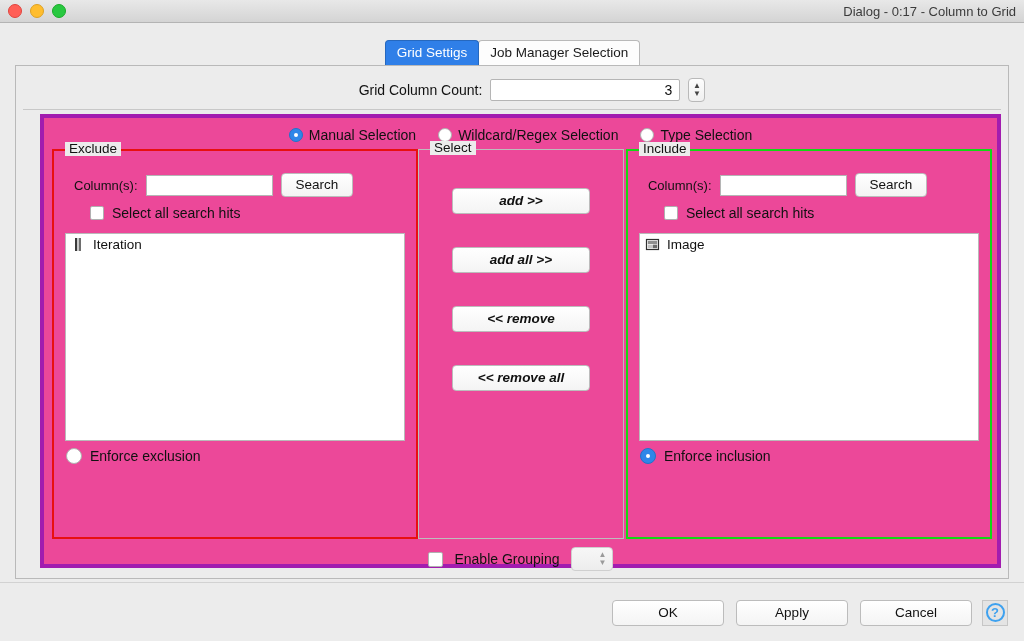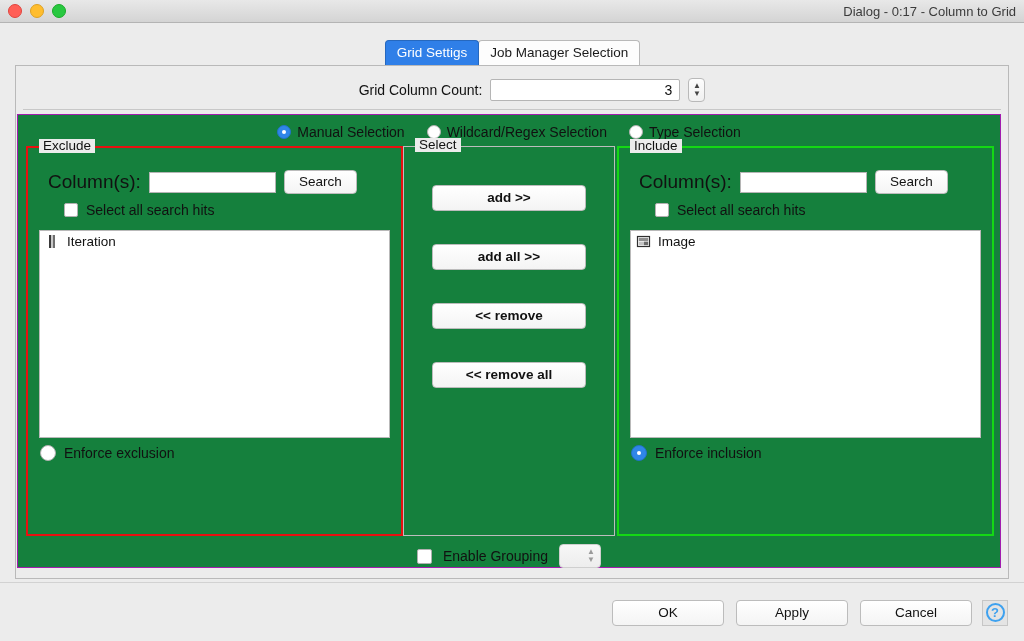--- a/index.html
+++ b/index.html
@@ -149,23 +149,23 @@
     background: linear-gradient(#f7f7f7, #ededed);
     border-color: #cfcfcf;
     align-items: flex-end;
     padding-right: 5px;
     box-sizing: border-box;
   }
   .spinner.disabled span { color: #9a9a9a; }
 
   
   .sel-outer {
-    margin: 4px 7px 0 1px;
-    border: 1px solid #a21caf;
-    background: #15803d;
+    margin: 4px 7px 0 24px;
+    border: 4px solid #a21caf;
+    background: #ec4899;
     height: 454px;
     box-sizing: border-box;
     position: relative;
   }
   .radio-row {
     display: flex;
     justify-content: center;
     align-items: center;
     gap: 22px;
     height: 28px;
@@ -239,21 +239,21 @@
     margin-left: 2px;
   }
 
   .search-row {
     display: flex;
     align-items: center;
     gap: 8px;
     padding: 22px 0 0 20px;
   }
   .search-label {
-    font-size: 19px;
+    font-size: 13px;
     color: #111;
   }
   .search-input {
     width: 127px;
     height: 21px;
     background: #fff;
     border: 1px solid #b5b5b5;
     box-sizing: border-box;
     font-size: 13px;
     padding: 0 4px;
@@ -332,25 +332,26 @@
 
   
   .mid-buttons {
     display: flex;
     flex-direction: column;
     align-items: center;
     padding-top: 38px;
     gap: 33px;
   }
   .btn-move {
-    width: 154px;
+    width: 138px;
     text-align: center;
     padding: 4px 0;
     font-weight: bold;
     font-size: 13.5px;
+    font-style: italic;
   }
 
   
   .grouping-row {
     display: flex;
     align-items: center;
     justify-content: center;
     gap: 11px;
     margin-top: 8px;
   }

